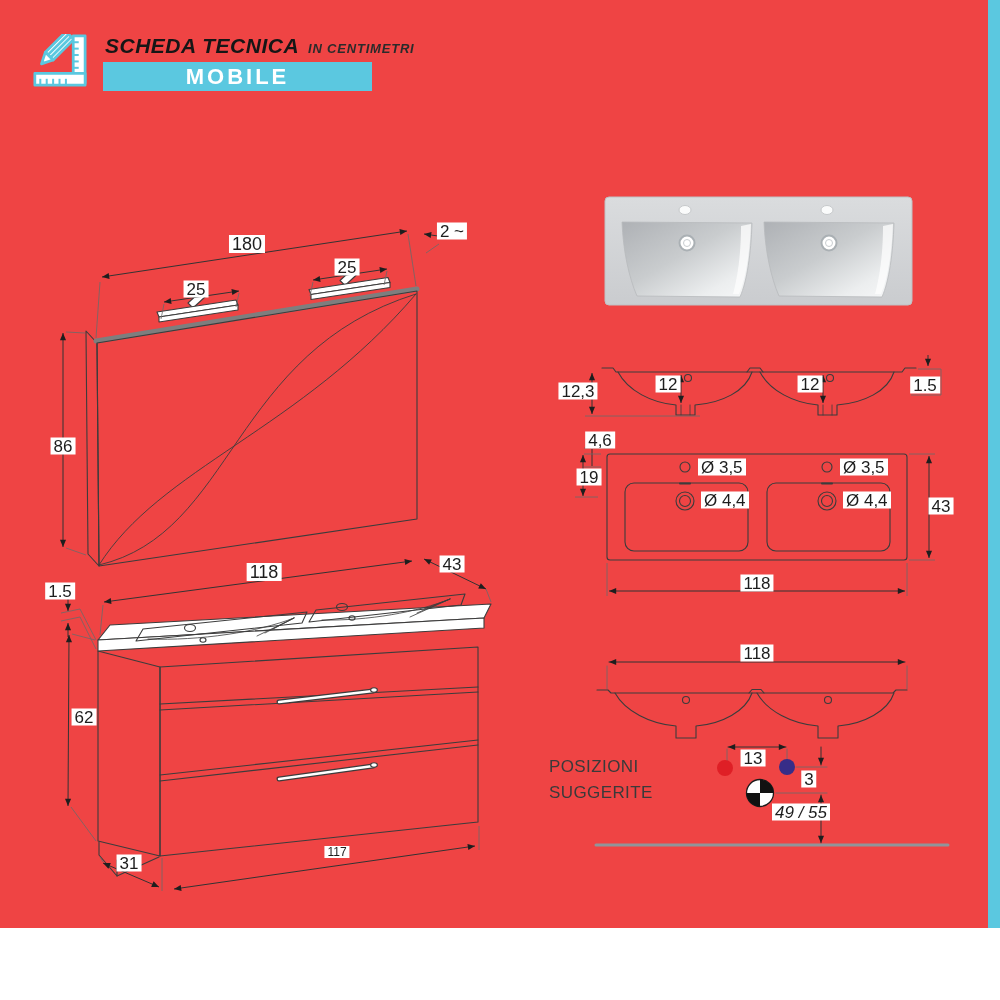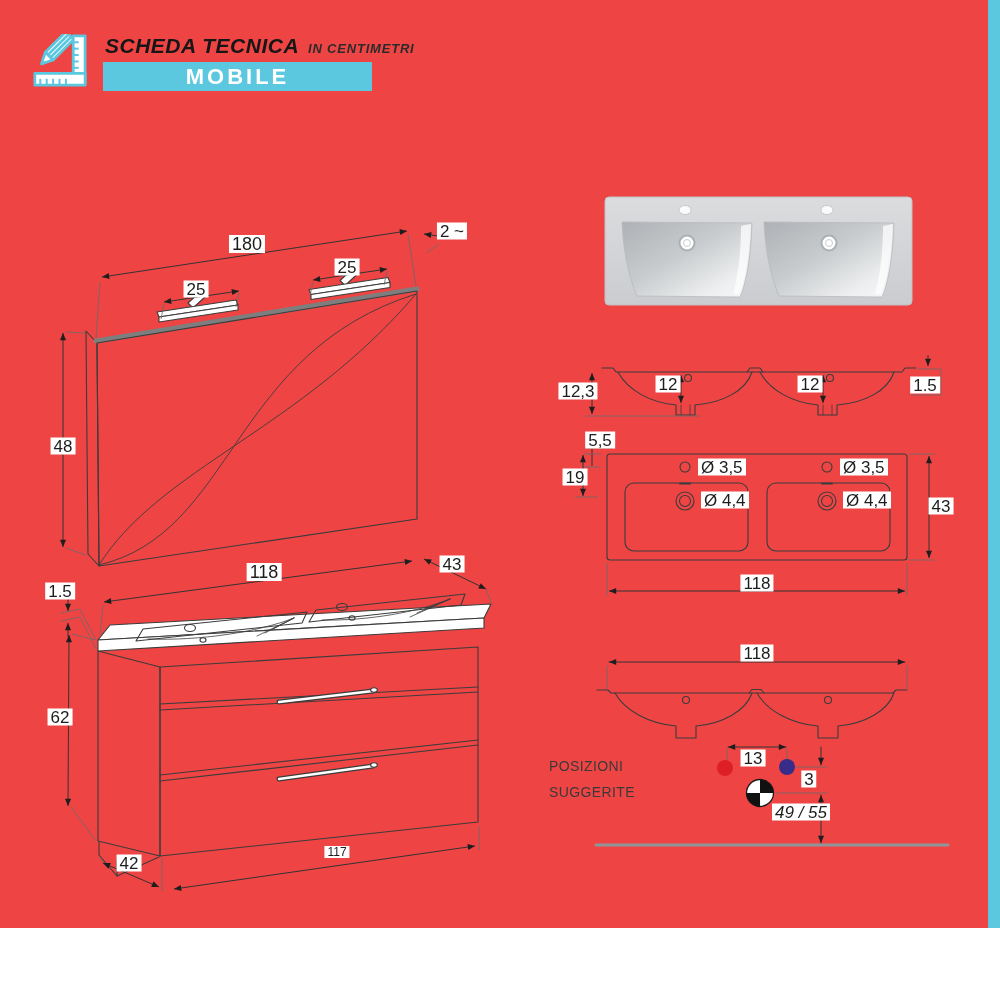--- a/index.html
+++ b/index.html
@@ -19,21 +19,21 @@
   .banner span{color:#fff;font-weight:700;font-size:22px;letter-spacing:3px;}
 
   .art-layer{position:absolute;left:0;top:0;width:1000px;height:1000px;}
   .art{stroke:#3c3c3c;stroke-width:1.1;fill:none;stroke-linejoin:round;stroke-linecap:round;}
   .dim{stroke:#333;stroke-width:1;fill:none;}
   .ext{stroke:#6a6a6a;stroke-width:.8;fill:none;}
 
   .lbl{position:absolute;transform:translate(-50%,-50%);font-size:17px;color:#1d1d1d;
        background:#fff;padding:0 3px;white-space:nowrap;line-height:1;}
   .lbl.left{transform:translate(0,-50%);}
-  .note{font-size:14px;color:#3a3a3a;letter-spacing:.4px;background:transparent;}
+  .note{font-size:17px;color:#3a3a3a;letter-spacing:.4px;background:transparent;}
 </style>
 </head>
 <body>
 
 <div class="page">
 
   <div class="header">
     <svg class="logo" viewBox="0 0 70 70">
       <g stroke="#5bc8e0" stroke-width="3" fill="#fff" stroke-linejoin="round">
         <g transform="rotate(45 22 20)">
@@ -269,36 +269,36 @@
         <path d="M760,793 L760,806.5 A13.5,13.5 0 0 1 746.5,793 Z" fill="#111" stroke="none"></path>
       </g>
       <line x1="596" y1="845" x2="948" y2="845" stroke="#90959a" stroke-width="3"></line>
     </g>
   </svg>
 
   <span class="lbl" style="left:247px;top:244px;font-size:18px;">180</span>
   <span class="lbl" style="left:452px;top:231px;">2 ~</span>
   <span class="lbl" style="left:196px;top:289px;">25</span>
   <span class="lbl" style="left:347px;top:267px;">25</span>
-  <span class="lbl" style="left:63px;top:446px;">48</span>
+  <span class="lbl" style="left:63px;top:446px;">86</span>
 
   <span class="lbl" style="left:60px;top:591px;">1.5</span>
   <span class="lbl" style="left:264px;top:572px;font-size:18px;">118</span>
   <span class="lbl" style="left:452px;top:564px;">43</span>
-  <span class="lbl" style="left:60px;top:717px;">62</span>
-  <span class="lbl" style="left:129px;top:863px;">42</span>
+  <span class="lbl" style="left:84px;top:717px;">62</span>
+  <span class="lbl" style="left:129px;top:863px;">31</span>
   <span class="lbl" style="left:337px;top:852px;font-size:12px;">117</span>
 
   <span class="lbl" style="left:578px;top:391px;">12,3</span>
   <span class="lbl" style="left:668px;top:384px;">12</span>
   <span class="lbl" style="left:810px;top:384px;">12</span>
   <span class="lbl" style="left:925px;top:385px;">1.5</span>
 
-  <span class="lbl" style="left:600px;top:440px;">5,5</span>
-  <span class="lbl" style="left:575px;top:477px;">19</span>
+  <span class="lbl" style="left:600px;top:440px;">4,6</span>
+  <span class="lbl" style="left:589px;top:477px;">19</span>
   <span class="lbl left" style="left:698px;top:467px;">Ø 3,5</span>
   <span class="lbl left" style="left:840px;top:467px;">Ø 3,5</span>
   <span class="lbl left" style="left:701px;top:500px;">Ø 4,4</span>
   <span class="lbl left" style="left:843px;top:500px;">Ø 4,4</span>
   <span class="lbl" style="left:941px;top:506px;">43</span>
   <span class="lbl" style="left:757px;top:583px;">118</span>
 
   <span class="lbl" style="left:757px;top:653px;">118</span>
   <span class="lbl left note" style="left:546px;top:766px;">POSIZIONI</span>
   <span class="lbl left note" style="left:546px;top:792px;">SUGGERITE</span>

